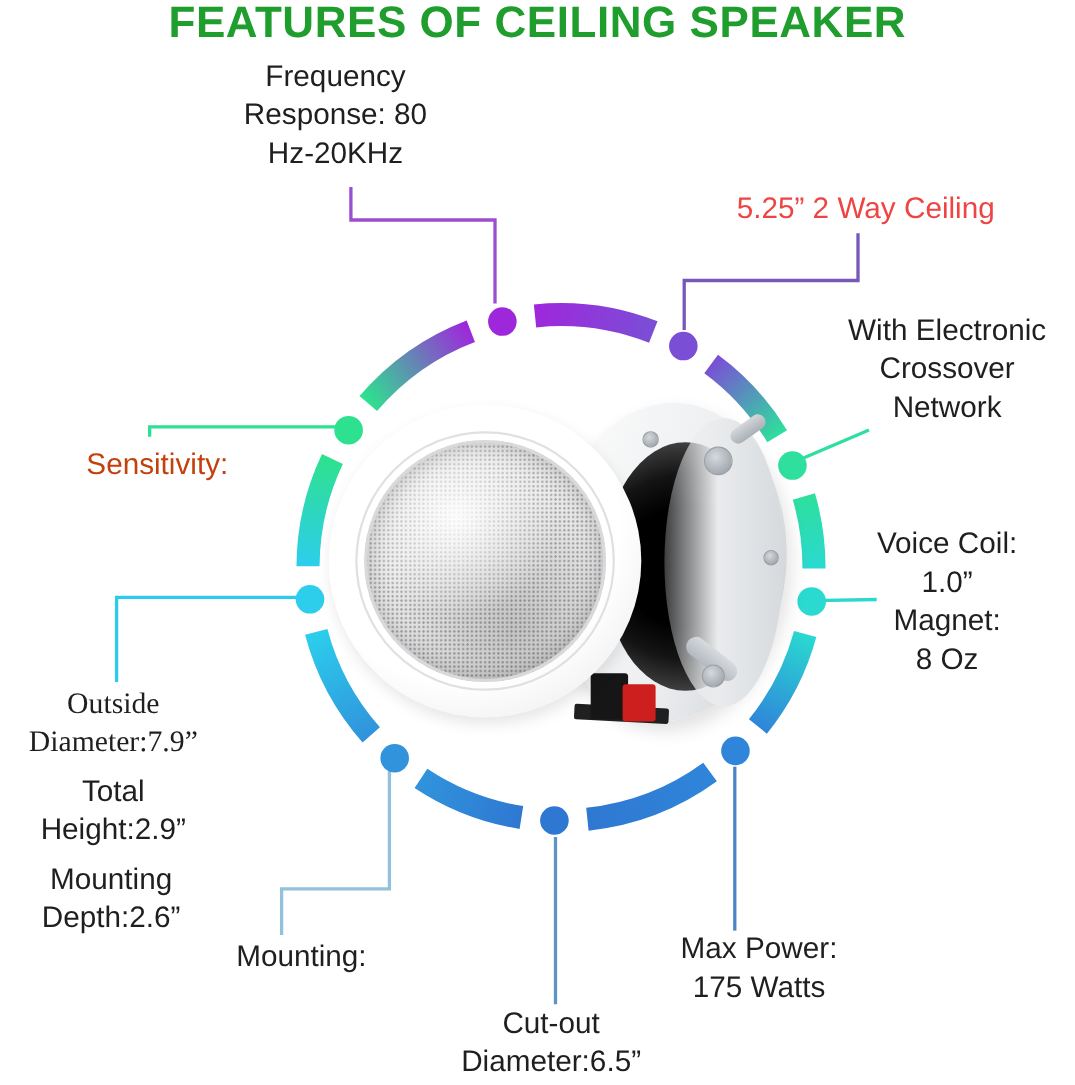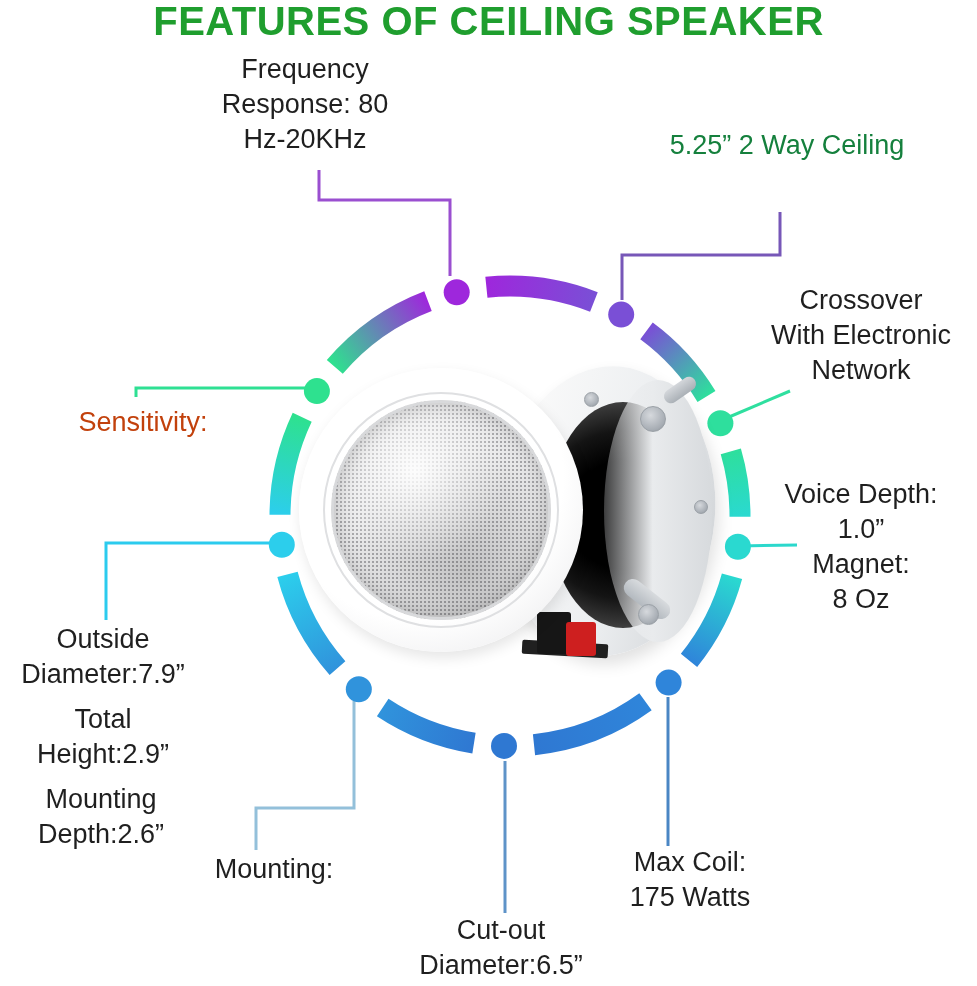--- a/index.html
+++ b/index.html
@@ -171,52 +171,52 @@
   <div class="spk front-rim"></div>
   <div class="spk front-bezel"></div>
   <div class="spk mesh"></div>
 </div>
 
 <div class="lbl" id="lbl-frequency" style="color: rgb(31, 31, 31);">
   <span>Frequency</span>
   <span>Response: 80</span>
   <span>Hz-20KHz</span>
 </div>
-<div class="lbl" id="lbl-speaker-system" style="color: #15803d;">
+<div class="lbl" id="lbl-speaker-system" style="color: #ef4444; margin-top: 44px;">
   <span>5.25” 2 Way Ceiling</span>
 </div>
 <div class="lbl" id="lbl-crossover" style="color: rgb(31, 31, 31);">
+  <span>With Electronic</span>
   <span>Crossover</span>
-  <span>With Electronic</span>
   <span>Network</span>
 </div>
 <div class="lbl" id="lbl-voice-coil" style="color: rgb(31, 31, 31);">
-  <span>Voice Depth:</span>
+  <span>Voice Coil:</span>
   <span>1.0”</span>
   <span>Magnet:</span>
   <span>8 Oz</span>
 </div>
 <div class="lbl" id="lbl-sensitivity" style="color: #c2410c;">
   <span>Sensitivity:</span>
 </div>
-<div class="lbl" id="lbl-outside" style="color: rgb(31, 31, 31);">
+<div class="lbl" id="lbl-outside" style="color: rgb(31, 31, 31); font-family: Liberation Serif, serif;">
   <span>Outside</span>
   <span>Diameter:7.9”</span>
 </div>
 <div class="lbl" id="lbl-total" style="color: rgb(31, 31, 31);">
   <span>Total</span>
   <span>Height:2.9”</span>
 </div>
 <div class="lbl" id="lbl-mounting" style="color: rgb(31, 31, 31);">
   <span>Mounting</span>
   <span>Depth:2.6”</span>
 </div>
 <div class="lbl" id="lbl-impedance" style="color: rgb(31, 31, 31);">
   <span>Mounting:</span>
 </div>
 <div class="lbl" id="lbl-cutout" style="color: rgb(31, 31, 31);">
   <span>Cut-out</span>
   <span>Diameter:6.5”</span>
 </div>
 <div class="lbl" id="lbl-maxpower" style="color: rgb(31, 31, 31);">
-  <span>Max Coil:</span>
+  <span>Max Power:</span>
   <span>175 Watts</span>
 </div>
 
 </body></html>

